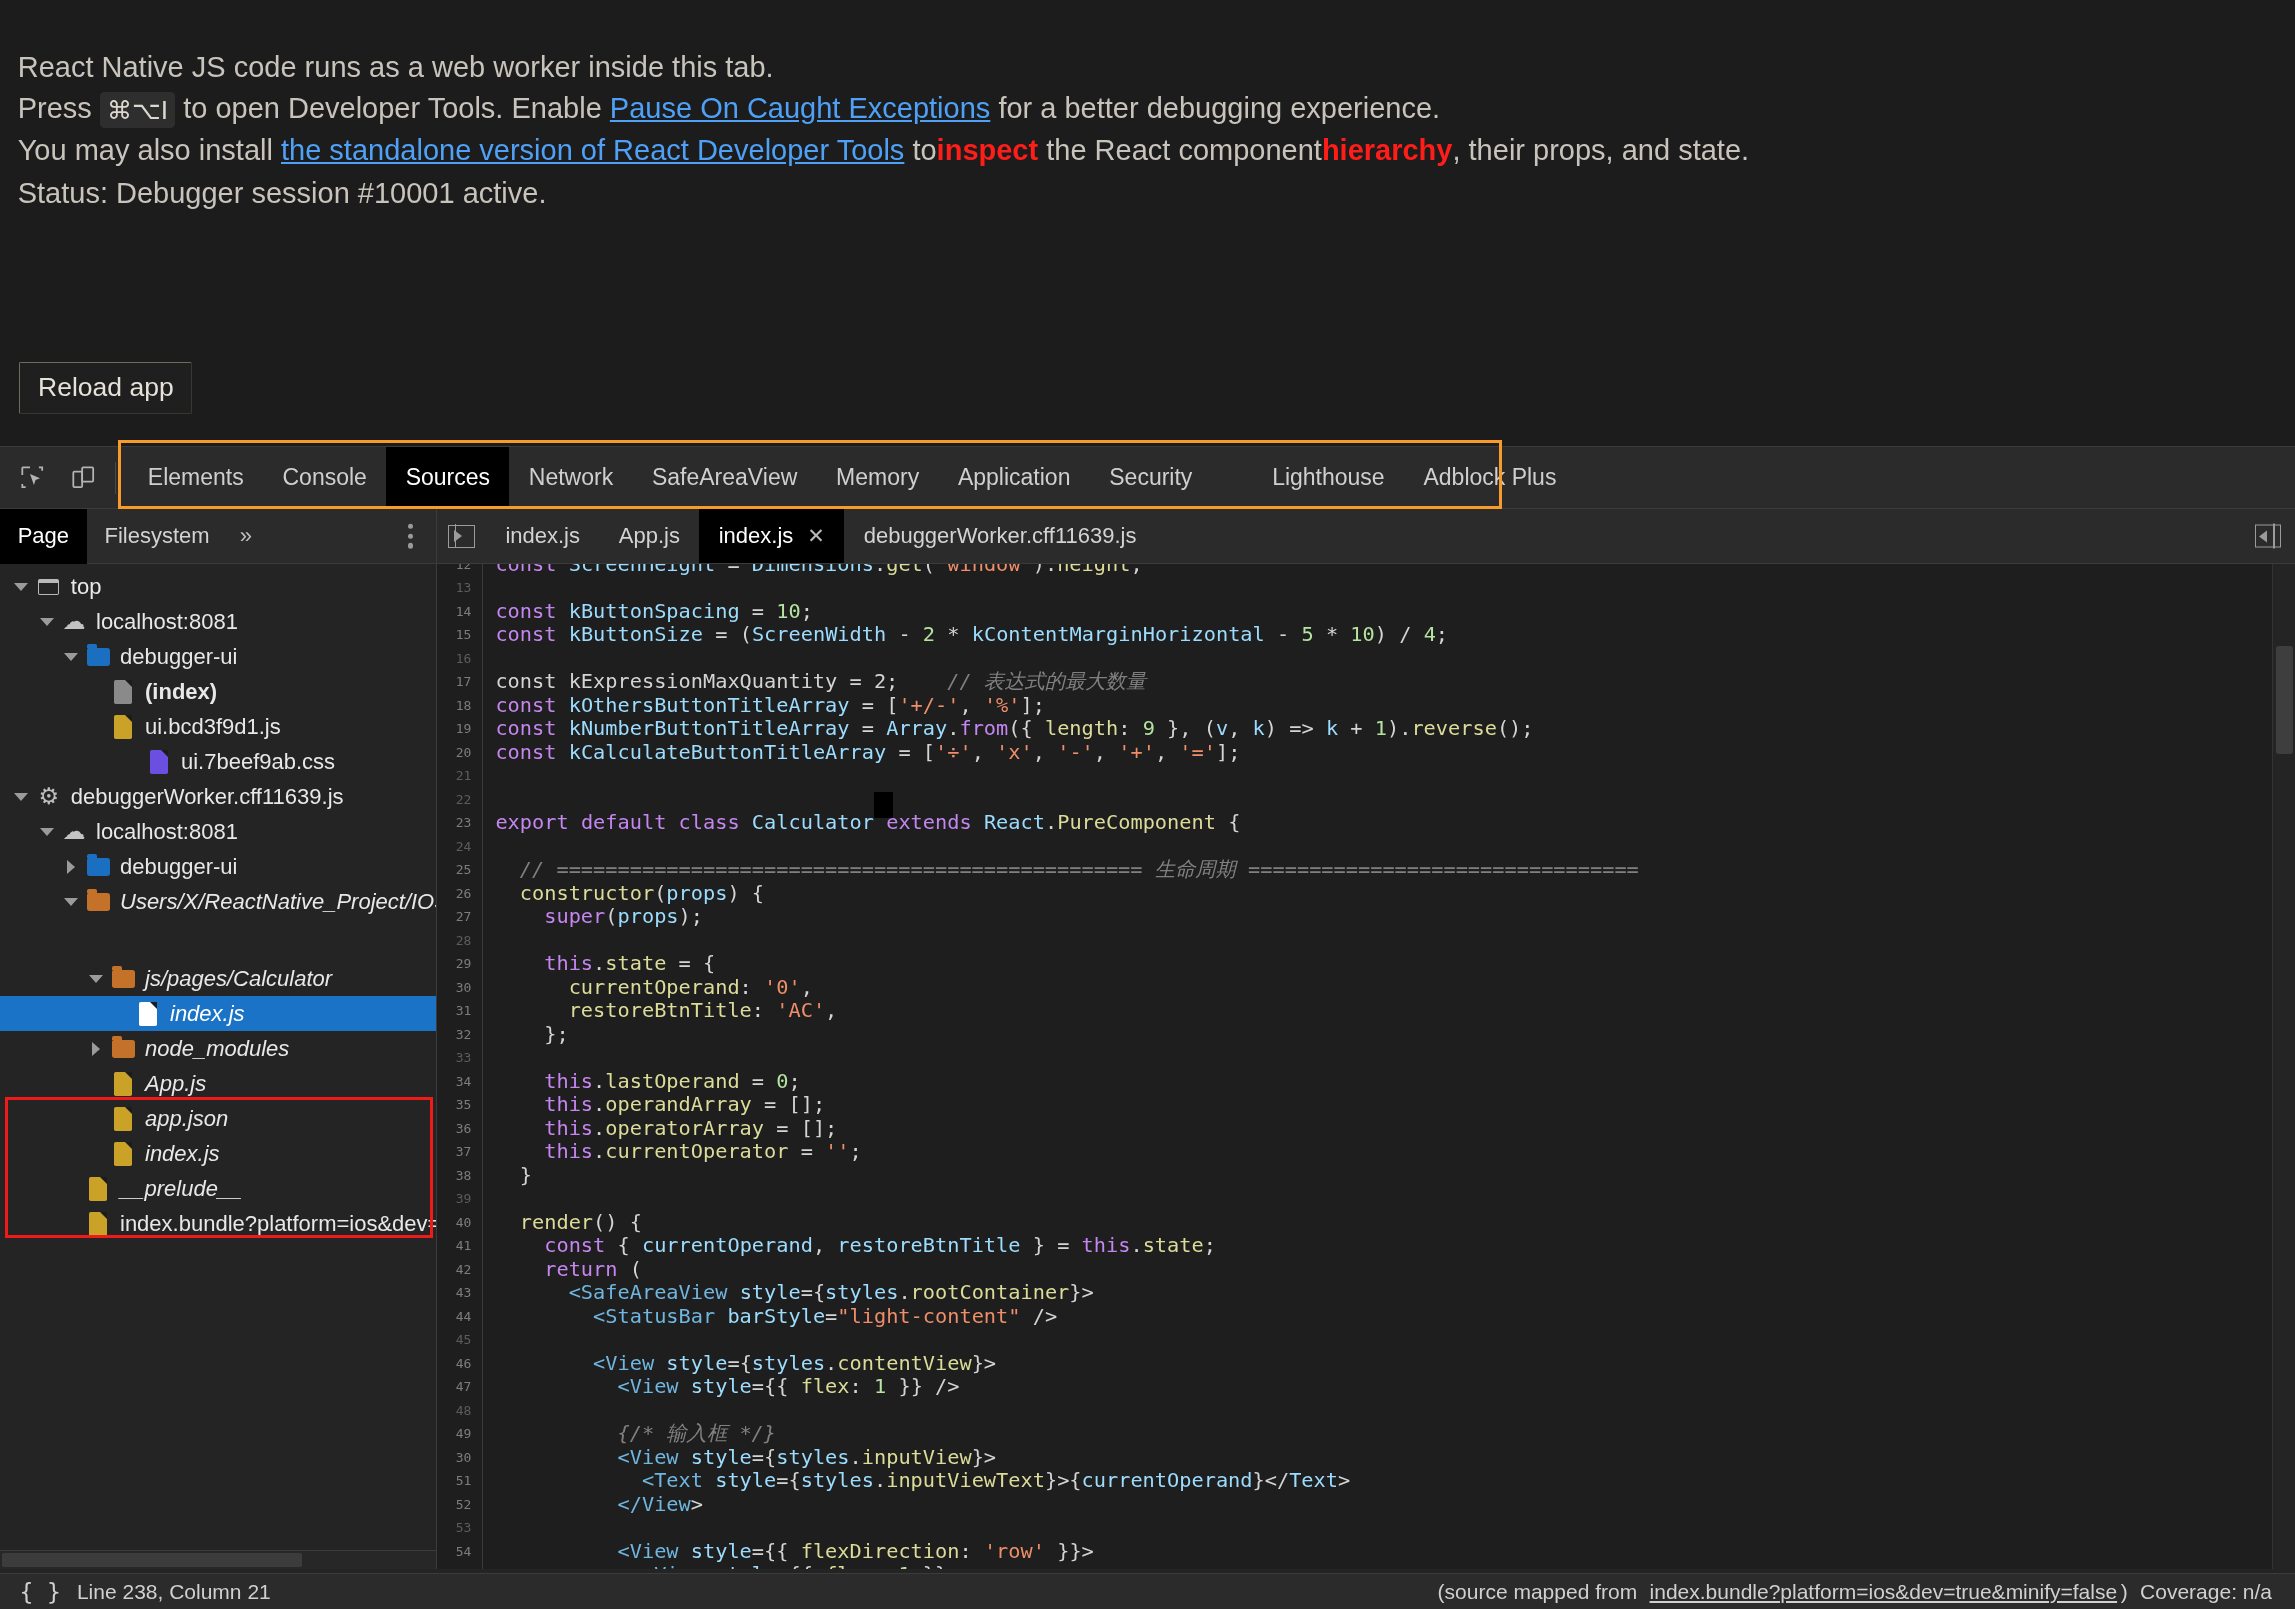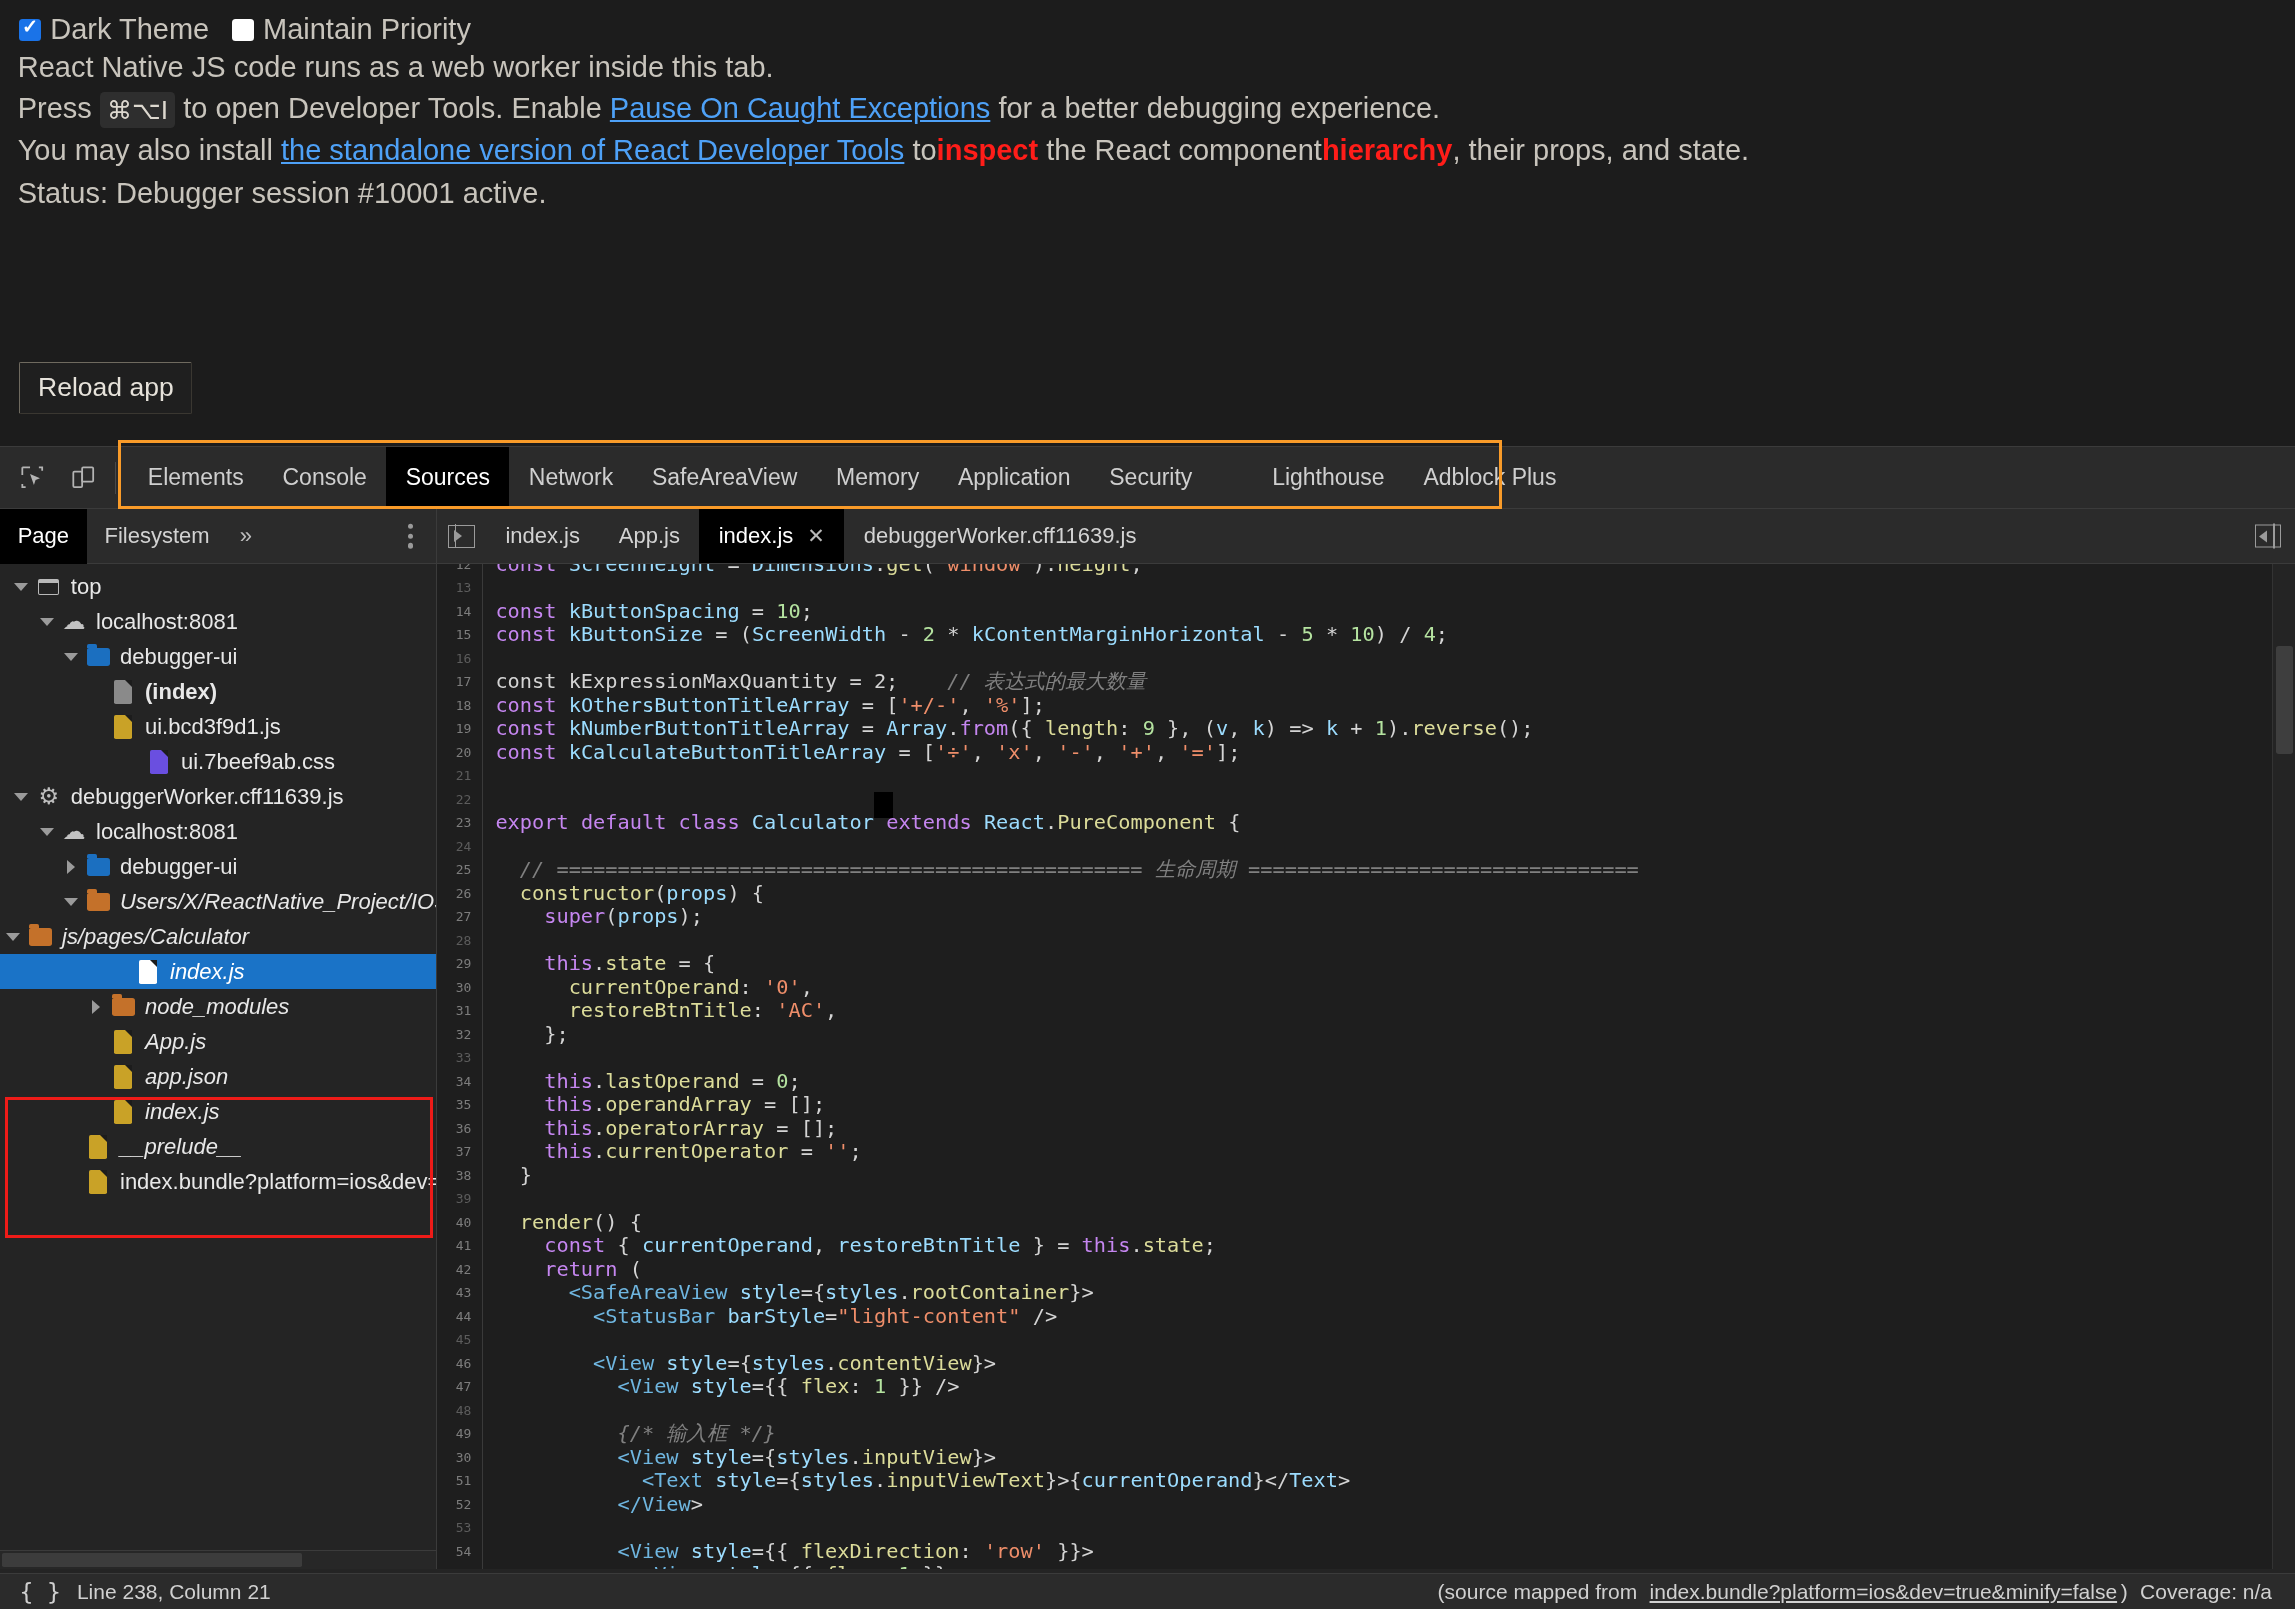--- a/index.html
+++ b/index.html
@@ -217,26 +217,20 @@
   .sb-right { margin-left: auto; margin-right: 23px; display: flex; align-items: center; gap: 12.4px; }
   .sb-right a { color: #d0d0d0; text-decoration: underline; }
 </style>
 </head>
 <body>
 
 <div id="root">
 
   <div class="page-area">
 
-    <div class="chk-row">
-      <span class="cbox on"></span>
-      <span class="chk-label">Dark Theme</span>
-      <span class="cbox off"></span>
-      <span class="chk-label">Maintain Priority</span>
-    </div>
 
     <div class="para" id="p1">React Native JS code runs as a web worker inside this tab.</div>
 
     <div class="para" id="p2">
       <span>Press</span>
       <span class="kbd">⌘⌥I</span>
       <span>to open Developer Tools. Enable</span>
       <a class="lnk" href="#">Pause On Caught Exceptions</a>
       <span>for a better debugging experience.</span>
     </div>
@@ -376,21 +370,21 @@
             </div>
             <div class="trow" style="padding-left: 58px;">
               <span class="tw">
                 <span class="arrow-d"></span>
               </span>
               <span class="ic">
                 <span class="i-folder f-orange"></span>
               </span>
               <span class="lbl-i">Users/X/ReactNative_Project/IOS</span>
             </div>
-            <div class="trow" style="">
+            <div class="trow" style="padding-left: 83px; margin-top: 42px;">
               <span class="tw">
                 <span class="arrow-d"></span>
               </span>
               <span class="ic">
                 <span class="i-folder f-orange"></span>
               </span>
               <span class="lbl-i">js/pages/Calculator</span>
             </div>
             <div class="trow sel" style="padding-left: 108px;">
               <span class="tw"></span>

